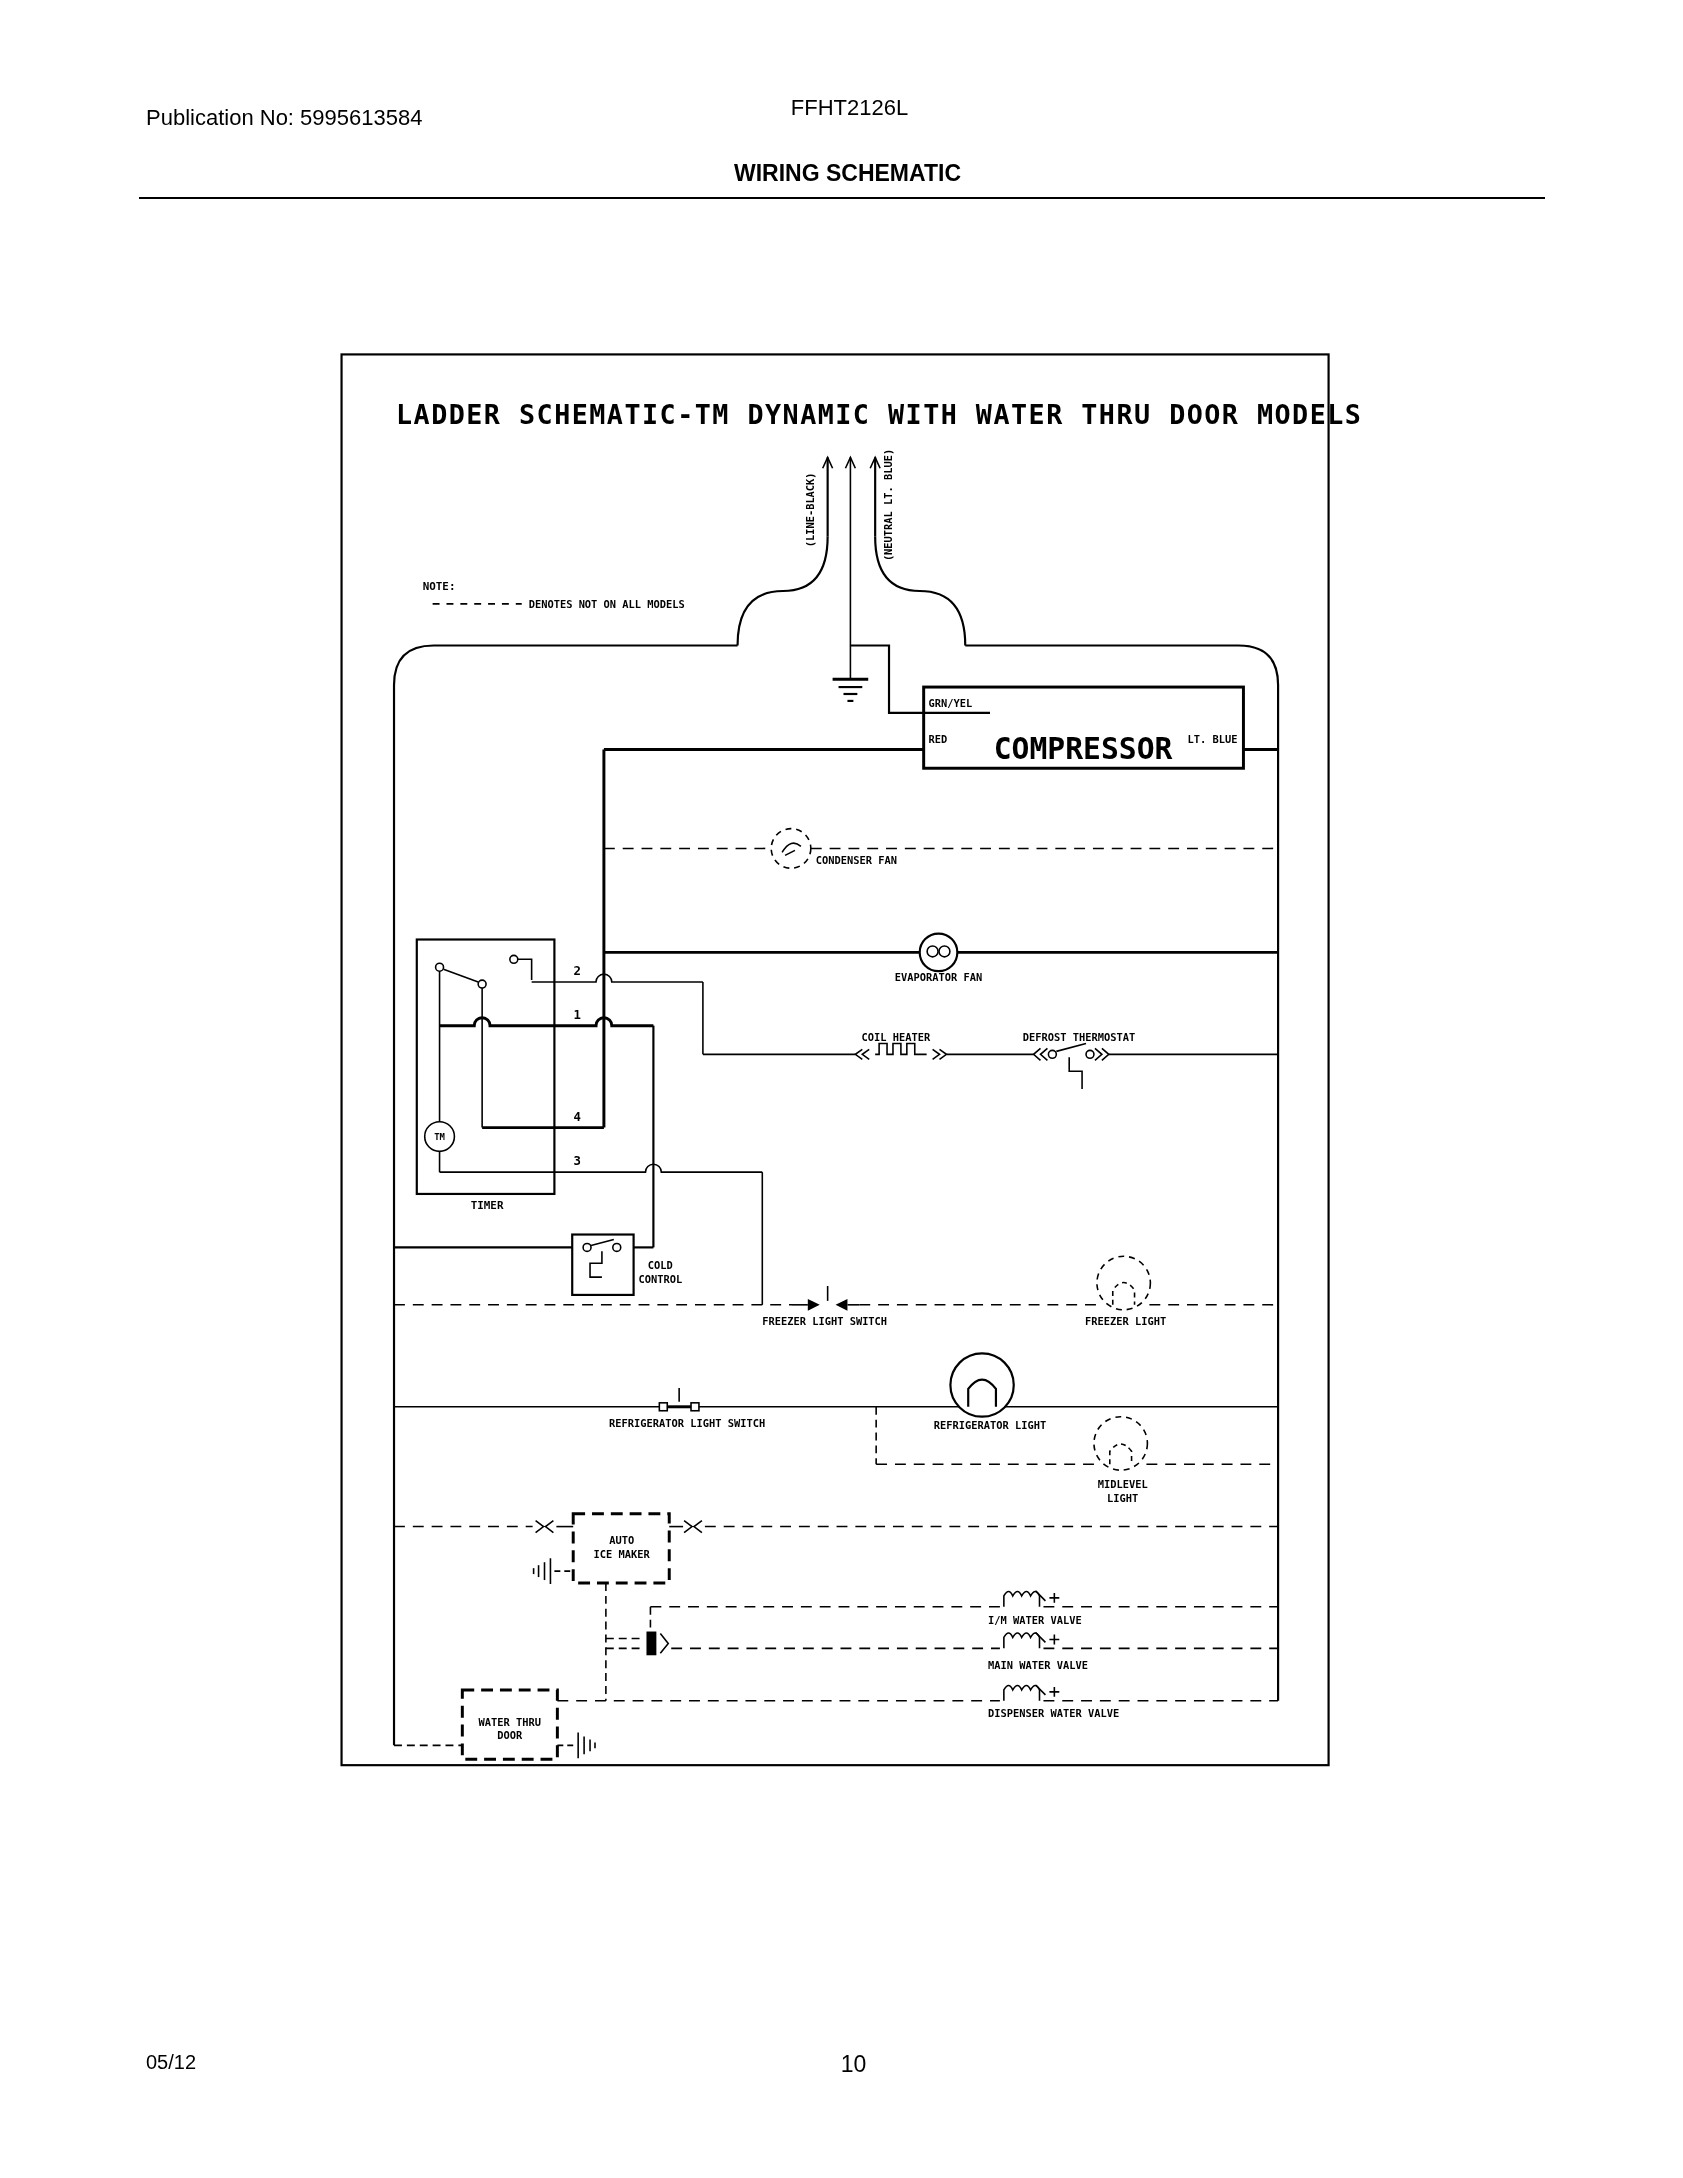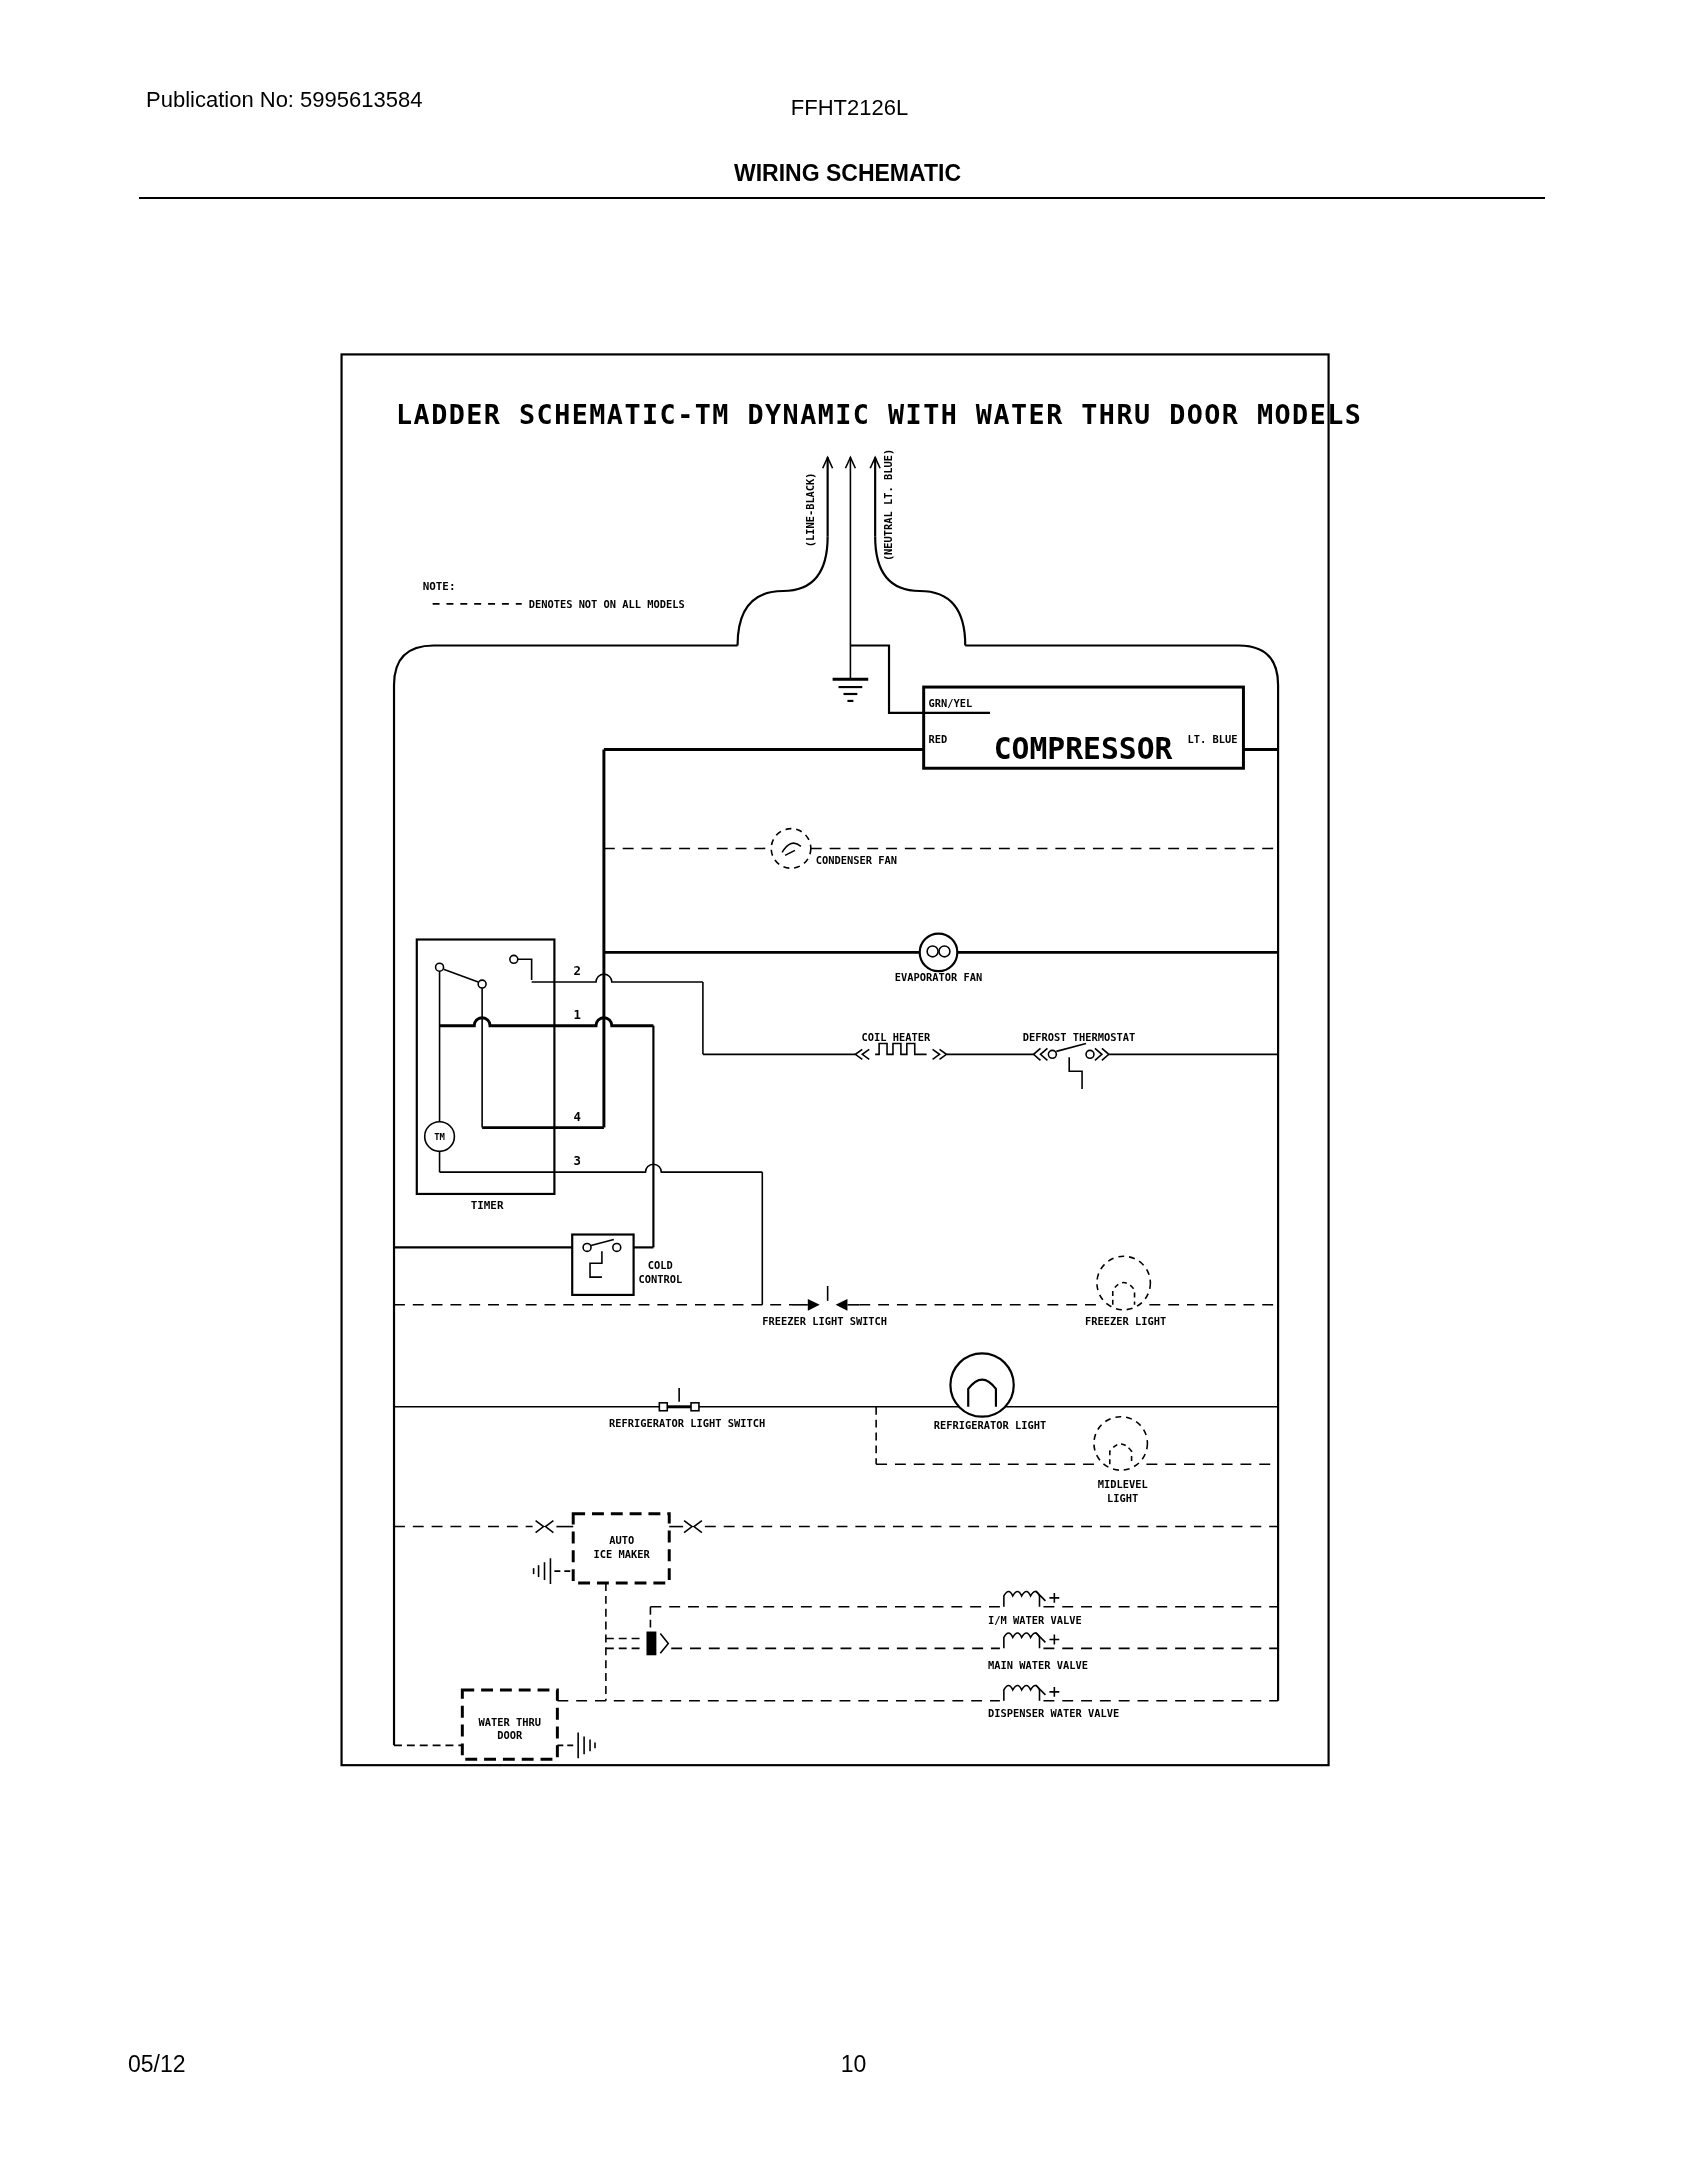--- a/index.html
+++ b/index.html
@@ -1,21 +1,21 @@
 <!DOCTYPE html>
 <html><head>
 <meta charset="utf-8">
 <style>
   html,body{margin:0;padding:0;background:#e8e8e8;}
   .page{position:relative;width:1683px;height:2178px;background:#ffffff;font-family:"Liberation Sans",sans-serif;color:#000;}
-  .hdr-left{position:absolute;left:146px;top:87px;font-size:22px;}
+  .hdr-left{position:absolute;left:146px;top:105px;font-size:22px;}
   .hdr-model{position:absolute;left:0;top:95px;width:1699px;text-align:center;font-size:22px;}
   .hdr-title{position:absolute;left:0;top:160px;width:1695px;text-align:center;font-size:23px;font-weight:bold;}
   .hdr-rule{position:absolute;left:139px;top:197px;width:1406px;height:2px;background:#000;}
-  .ftr-date{position:absolute;left:128px;top:2051px;font-size:23px;}
+  .ftr-date{position:absolute;left:146px;top:2051px;font-size:20px;}
   .ftr-page{position:absolute;left:0;top:2051px;width:1707px;text-align:center;font-size:23px;}
   svg{position:absolute;left:0;top:0;}
   svg *{vector-effect:none;}
   .w1{fill:none;stroke:#000;stroke-width:1.6px;}
   .w2{fill:none;stroke:#000;stroke-width:2.2px;}
   .w3{fill:none;stroke:#000;stroke-width:3px;}
   .dash{stroke-dasharray:11 8;}
   .dashf{stroke-dasharray:6 5;}
   .dashb{stroke-dasharray:12 7;}
   .dashs{stroke-dasharray:8 5;}

